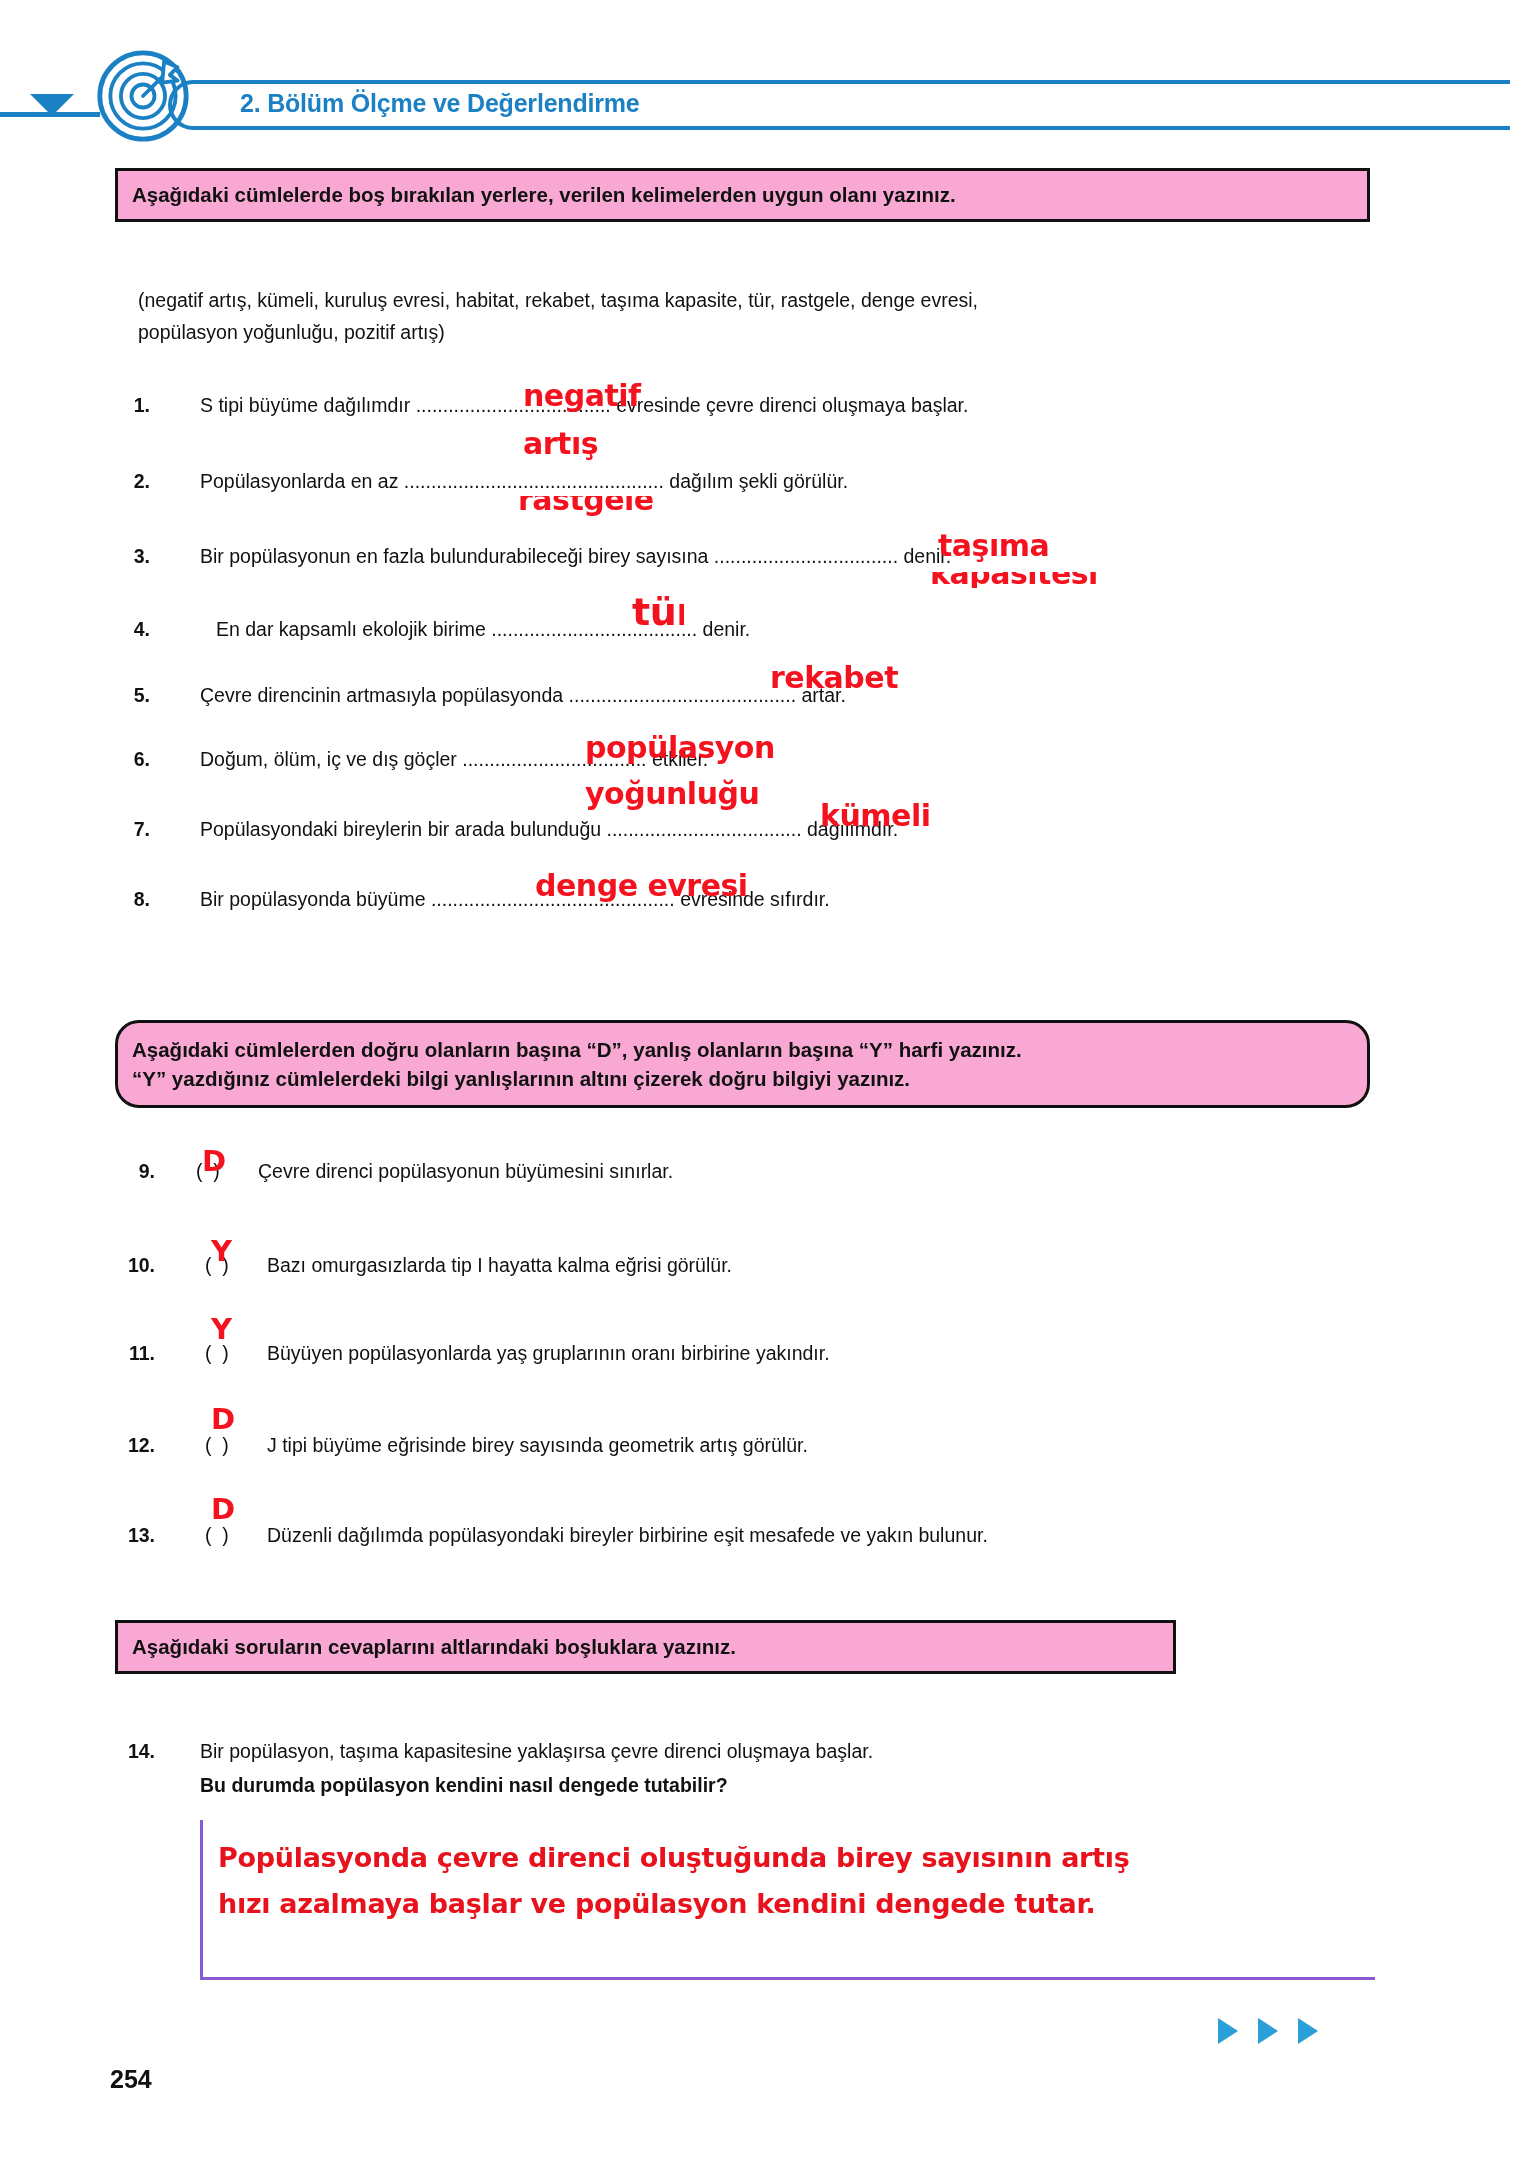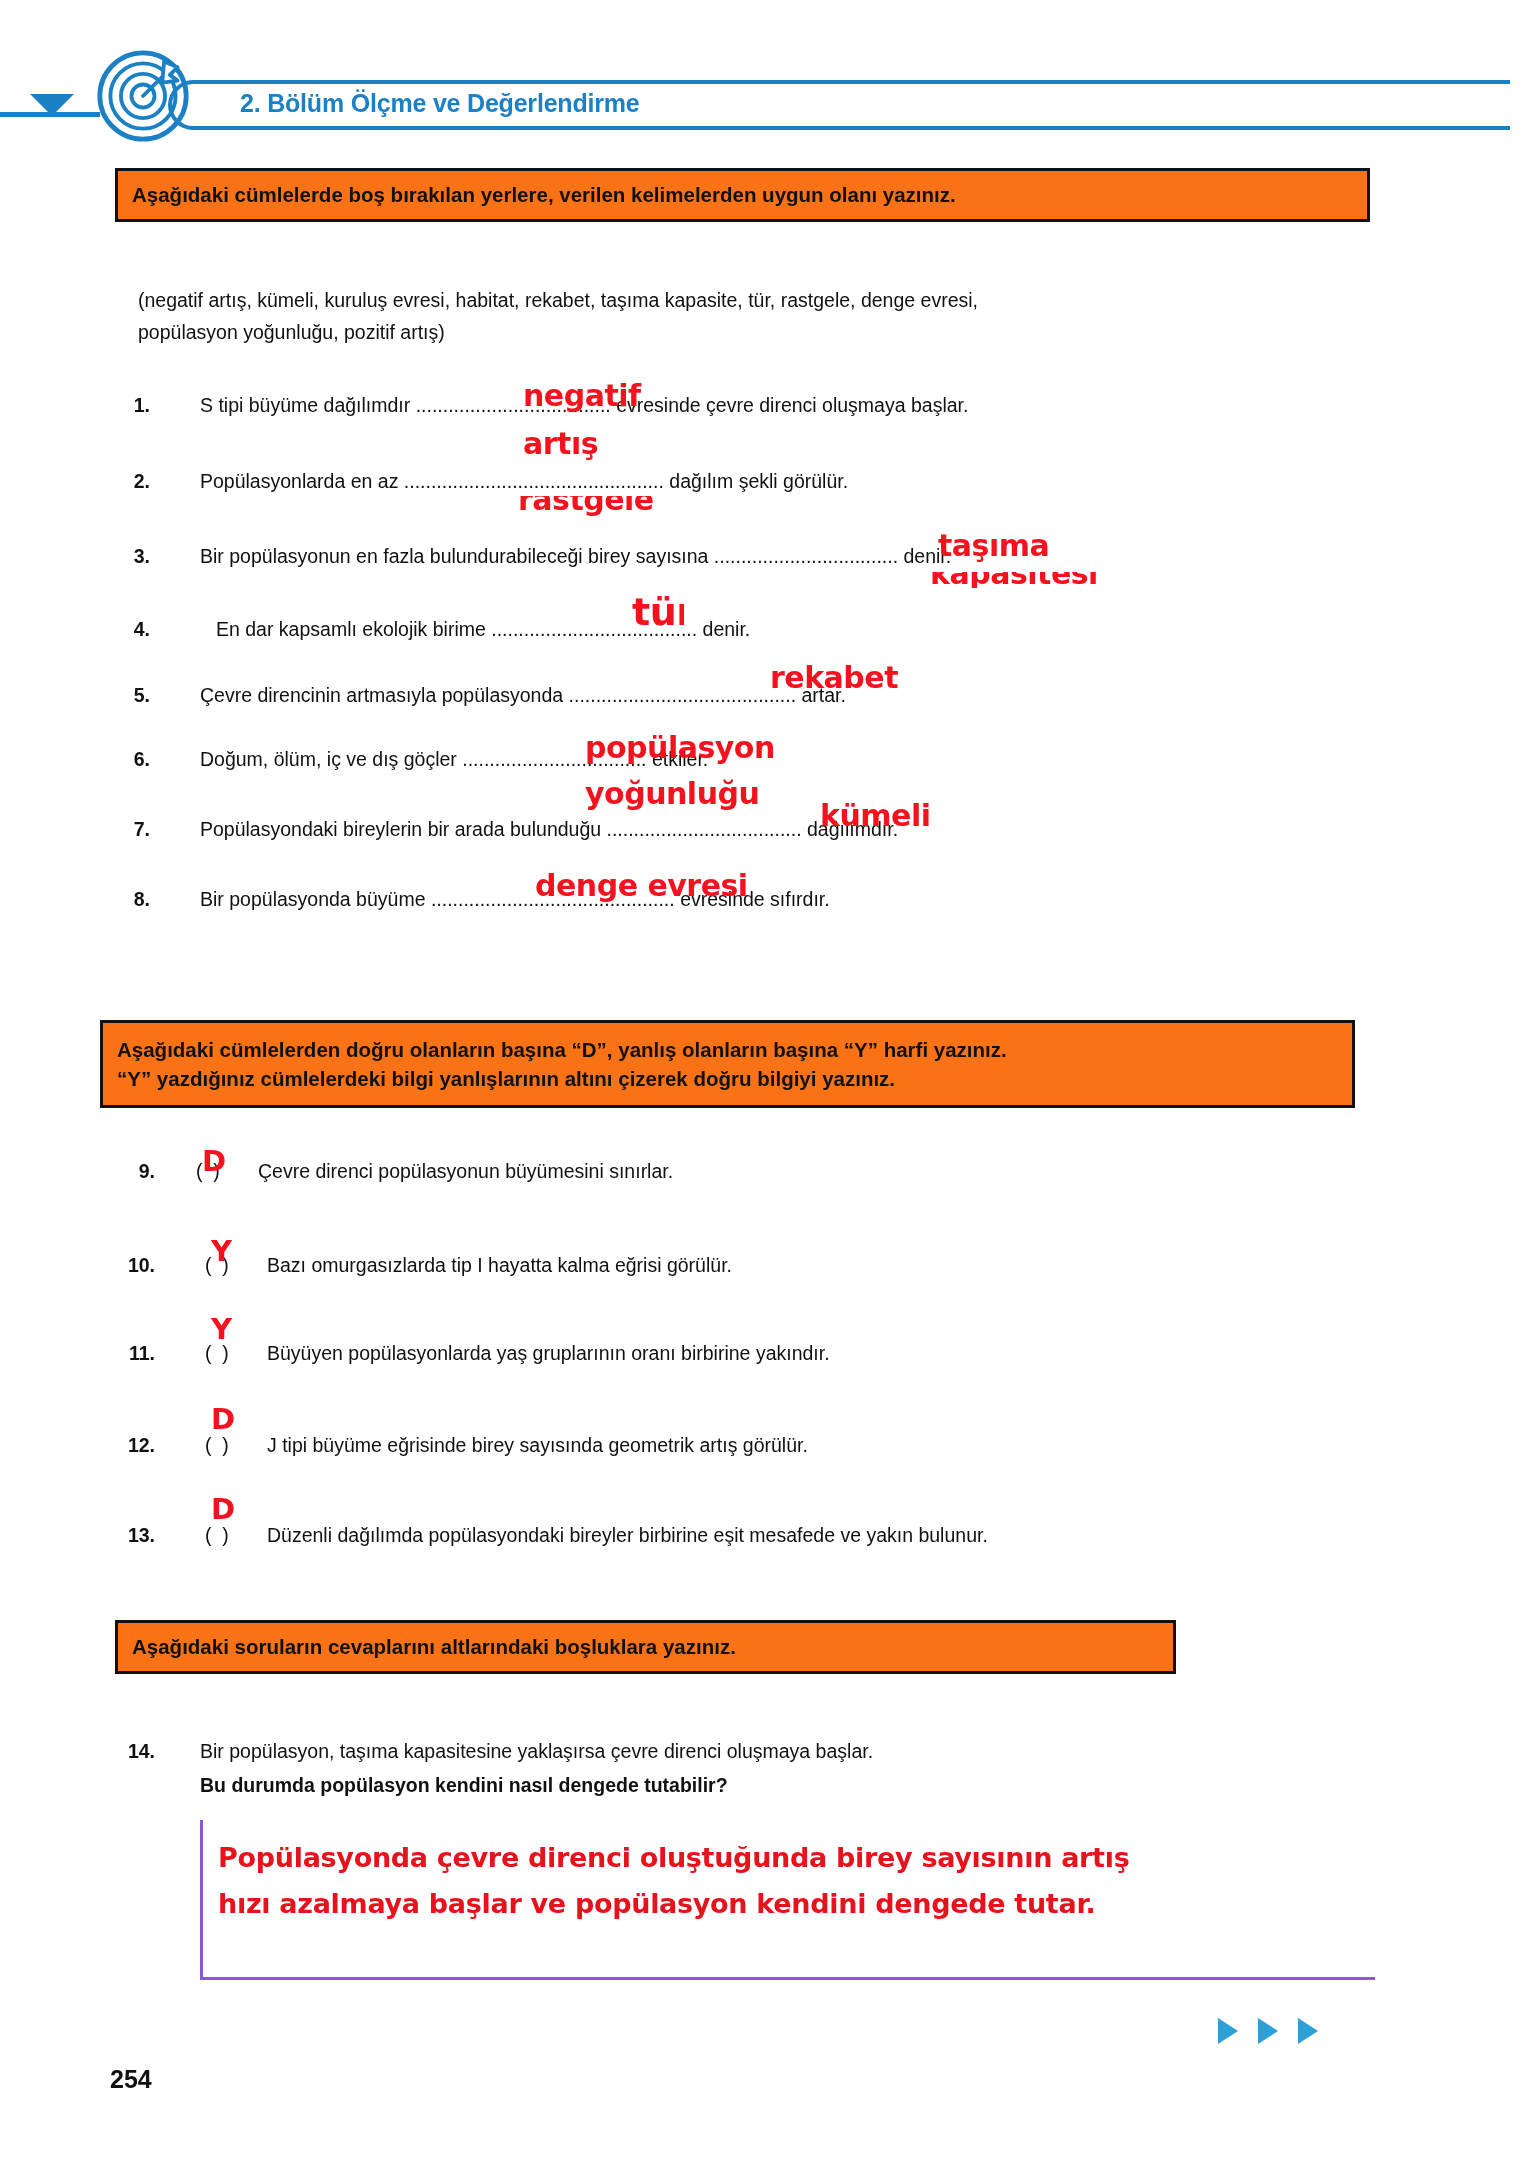--- a/index.html
+++ b/index.html
@@ -36,21 +36,21 @@
     background:#ffffff;
   }
   .header-title {
     position:absolute; left:72px; top:9px;
     font-size:25px; font-weight:bold; color:#1b80c4;
     letter-spacing:-0.2px; white-space:nowrap;
   }
 
   
   .instr-box {
-    position:absolute; border:3px solid #111; background:#f97316;
+    position:absolute; border:3px solid #111; background:#f9a8d4;
     display:flex; align-items:center;
   }
   .instr-text {
     font-size:20.5px; font-weight:bold; color:#111; line-height:1.42;
     padding:0 14px;
   }
 
   
   .q { position:absolute; font-size:19.5px; color:#111; line-height:1.2; white-space:nowrap; }
   .q-num { position:absolute; font-size:19.5px; font-weight:bold; color:#111; text-align:right; }
@@ -183,21 +183,21 @@
 <div class="ans" style="left:820px; top:798px; font-size:30px;">kümeli</div>
 
 <div class="q-num" style="left:110px; top:888px; width:40px;">8.</div>
 <div class="q" style="left:200px; top:888px;">
   <span>Bir popülasyonda büyüme</span>
   <span>.............................................</span>
   <span>evresinde sıfırdır.</span>
 </div>
 <div class="ans" style="left:535px; top:868px; font-size:30px;">denge evresi</div>
 
-<div class="instr-box" style="left:100px; top:1020px; width:1255px; height:88px;">
+<div class="instr-box" style="left:115px; top:1020px; width:1255px; height:88px;border-radius:24px;">
   <div class="instr-text">
     <div>Aşağıdaki cümlelerden doğru olanların başına “D”, yanlış olanların başına “Y” harfi yazınız.</div>
     <div>“Y” yazdığınız cümlelerdeki bilgi yanlışlarının altını çizerek doğru bilgiyi yazınız.</div>
   </div>
 </div>
 
 <div class="q-num" style="left:110px; top:1160px; width:45px;">9.</div>
 <div class="q" style="left:196px; top:1160px;">(&nbsp;&nbsp;)</div>
 <div class="ans" style="left:202px; top:1144px; font-size:29px;">D</div>
 <div class="q" style="left:258px; top:1160px;">Çevre direnci popülasyonun büyümesini sınırlar.</div>

